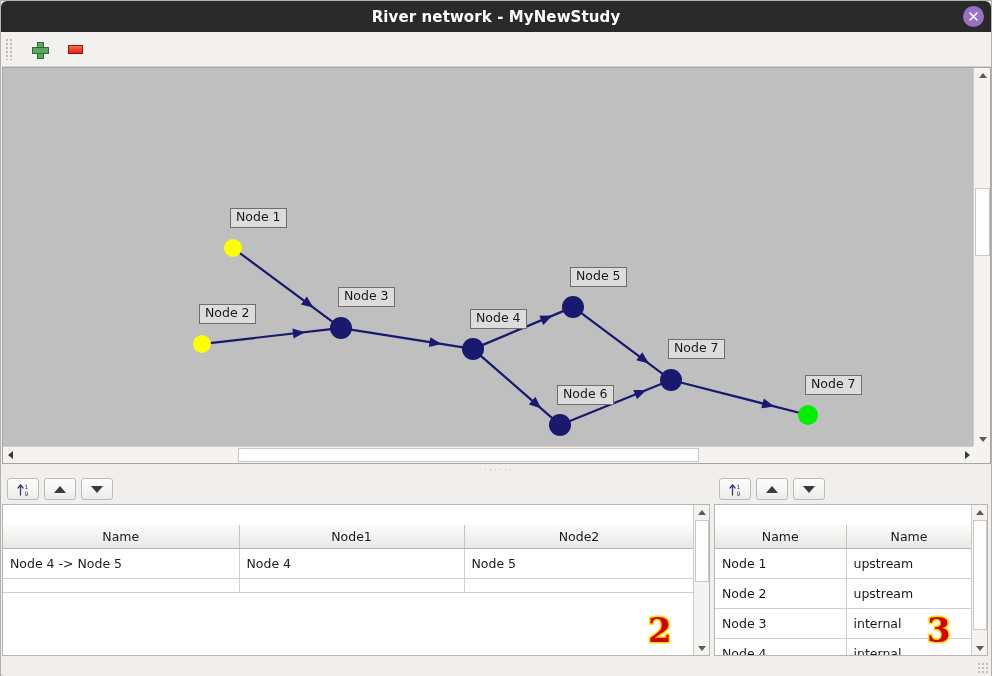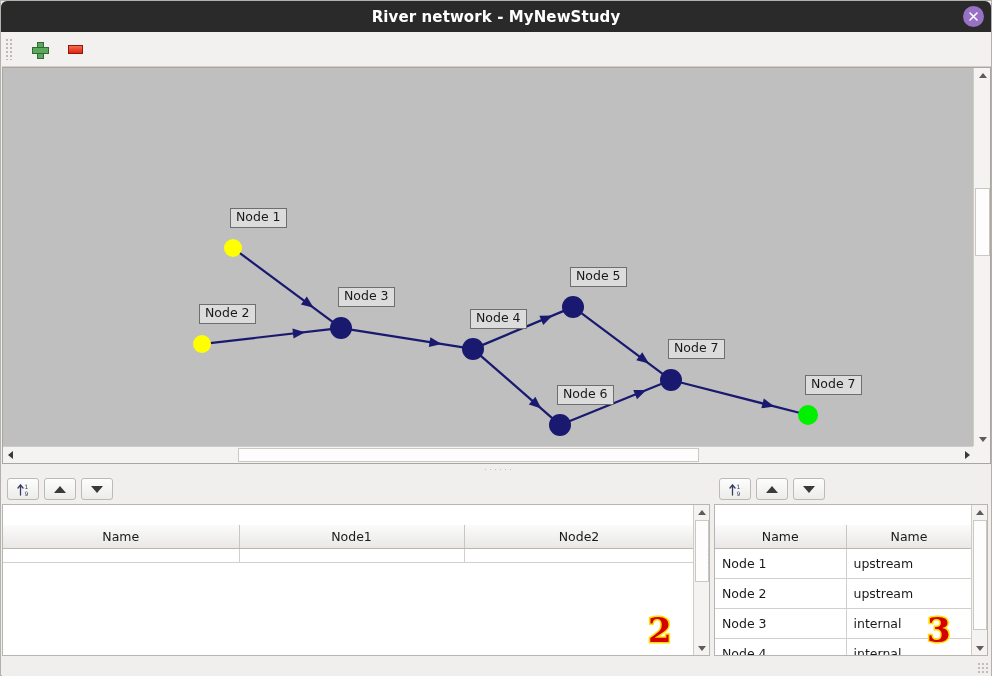--- a/index.html
+++ b/index.html
@@ -354,20 +354,25 @@
             <col style="width:230px">
           </colgroup>
         <thead>
             <tr id="reaches-head">
               <th>Name</th>
               <th>Node1</th>
               <th>Node2</th>
             </tr>
           </thead>
         <tbody id="reaches-body">
+            <tr>
+              <td>Node 4 -&gt; Node 5</td>
+              <td>Node 4</td>
+              <td>Node 5</td>
+            </tr>
             <tr class="blank">
               <td></td>
               <td></td>
               <td></td>
             </tr>
           </tbody>
       </table>
 
       <div class="tbl-sb-v">
         <div class="sb-arrow" style="left:0; top:0; width:16px; height:14px;">

